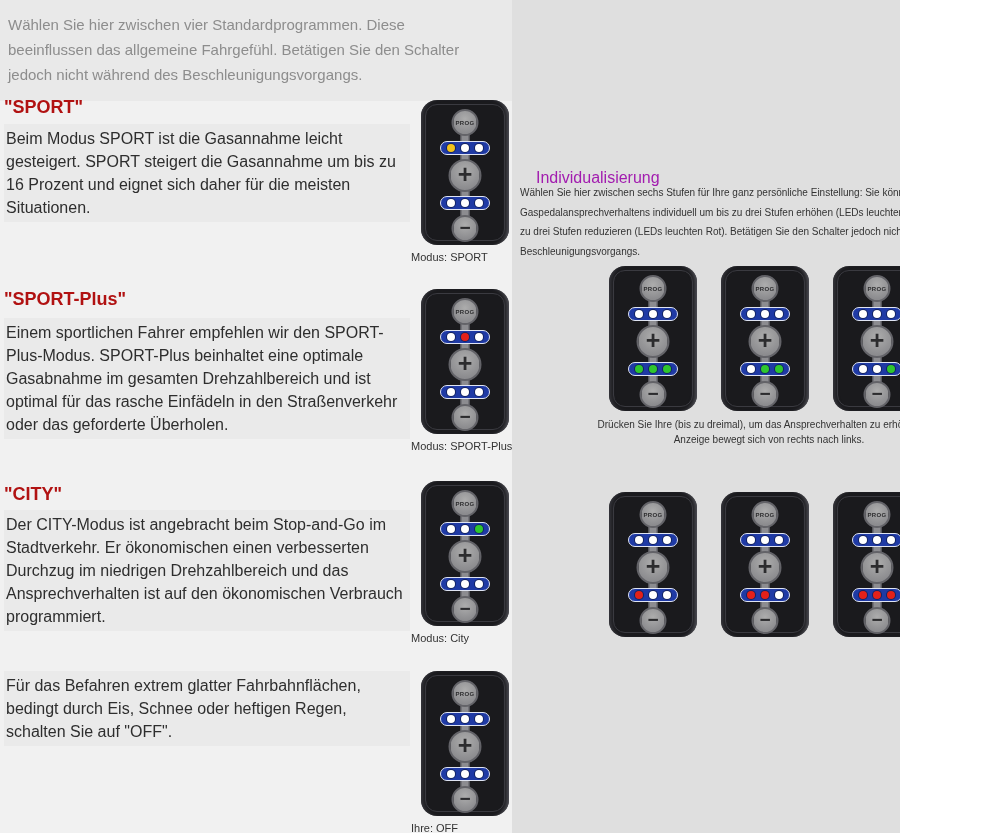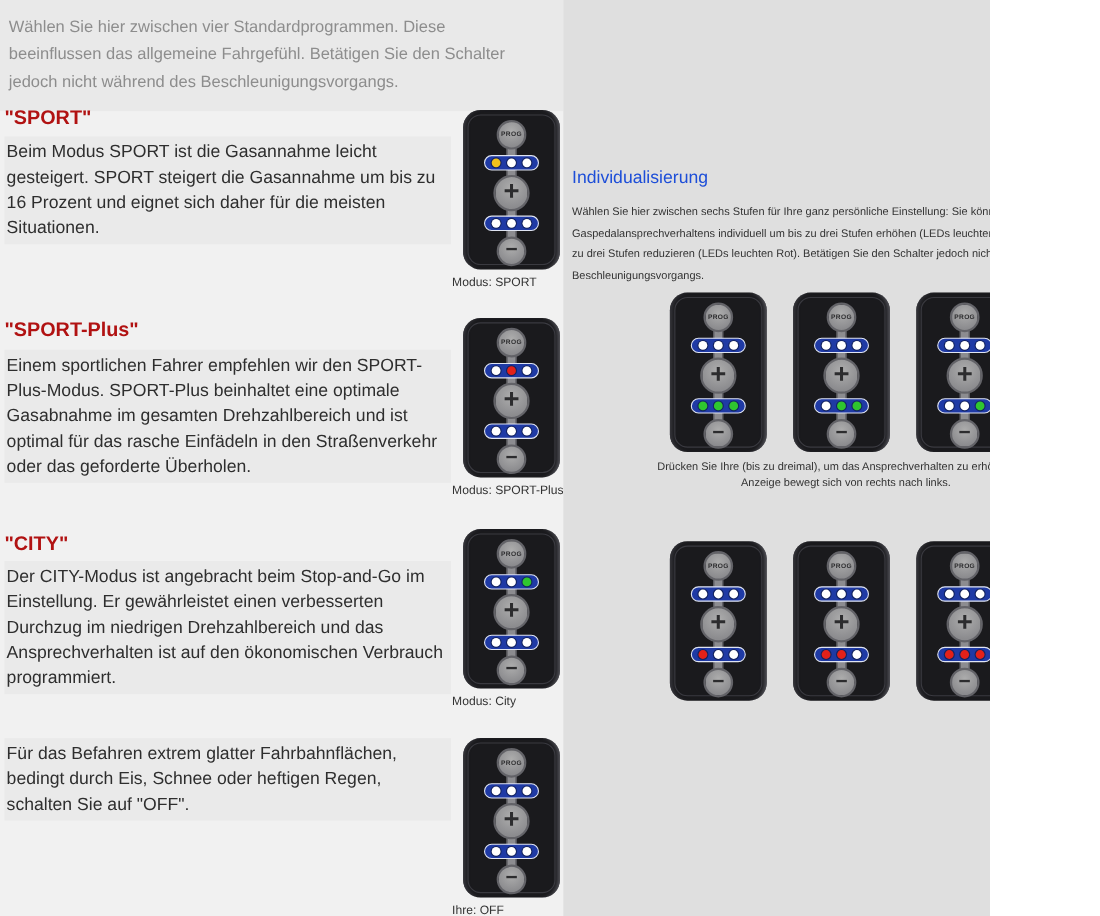--- a/index.html
+++ b/index.html
@@ -29,22 +29,22 @@
   .p-sport{top:124px}.p-sportplus{top:318px}.p-city{top:510px}.p-off{top:671px}
 
   
   .device-block{position:absolute;left:411px;width:112px;}
   .db-sport{top:100px}.db-sportplus{top:289px}.db-city{top:481px}.db-off{top:671px}
   .device-block .device{margin-left:10px;}
   .device-caption{margin:6px 0 0 0;font-size:11px;color:#333333;}
 
   
   .indiv-heading{
-    position:absolute;left:8px;top:153px;margin:0;
-    font-size:16px;font-weight:400;color:#1d4ed8;
+    position:absolute;left:8px;top:153px;margin:16px;
+    font-size:16px;font-weight:400;color:#a21caf;
   }
   .indiv-body{
     position:absolute;left:8px;top:183px;width:478px;margin:0;
     font-size:10px;line-height:19.5px;color:#333333;
   }
   .dev-row{position:absolute;left:97px;display:flex;gap:24px;}
   .row-plus{top:266px}.row-minus{top:492px}
   .row-caption{
     position:absolute;left:72px;width:370px;margin:0;text-align:center;
     font-size:10px;line-height:15px;color:#333333;
@@ -89,21 +89,21 @@
   <div class="left-panel">
     <p class="intro">Wählen Sie hier zwischen vier Standardprogrammen. Diese beeinflussen das allgemeine Fahrgefühl. Betätigen Sie den Schalter jedoch nicht während des Beschleunigungsvorgangs.</p>
 
     <h2 class="mode-heading h-sport">"SPORT"</h2>
     <p class="mode-body p-sport">Beim Modus SPORT ist die Gasannahme leicht gesteigert. SPORT steigert die Gasannahme um bis zu 16 Prozent und eignet sich daher für die meisten Situationen.</p>
 
     <h2 class="mode-heading h-sportplus">"SPORT-Plus"</h2>
     <p class="mode-body p-sportplus">Einem sportlichen Fahrer empfehlen wir den SPORT-Plus-Modus. SPORT-Plus beinhaltet eine optimale Gasabnahme im gesamten Drehzahlbereich und ist optimal für das rasche Einfädeln in den Straßenverkehr oder das geforderte Überholen.</p>
 
     <h2 class="mode-heading h-city">"CITY"</h2>
-    <p class="mode-body p-city">Der CITY-Modus ist angebracht beim Stop-and-Go im Einstellung. Er gewährleistet einen verbesserten Durchzug im niedrigen Drehzahlbereich und das Ansprechverhalten ist auf den ökonomischen Verbrauch programmiert.</p>
+    <p class="mode-body p-city">Der CITY-Modus ist angebracht beim Stop-and-Go im Stadtverkehr. Er ökonomischen einen verbesserten Durchzug im niedrigen Drehzahlbereich und das Ansprechverhalten ist auf den ökonomischen Verbrauch programmiert.</p>
 
     <h2 class="mode-heading h-off">"OFF"</h2>
     <p class="mode-body p-off">Für das Befahren extrem glatter Fahrbahnflächen, bedingt durch Eis, Schnee oder heftigen Regen, schalten Sie auf "OFF".</p>
 
     <div class="device-block db-sport">
       <div class="device">
           <div class="dv-outline"></div>
           <div class="dv-stem"></div>
           <div class="dv-btn dv-prog">PROG</div>
           <div class="dv-ledbar dv-bar-top">

